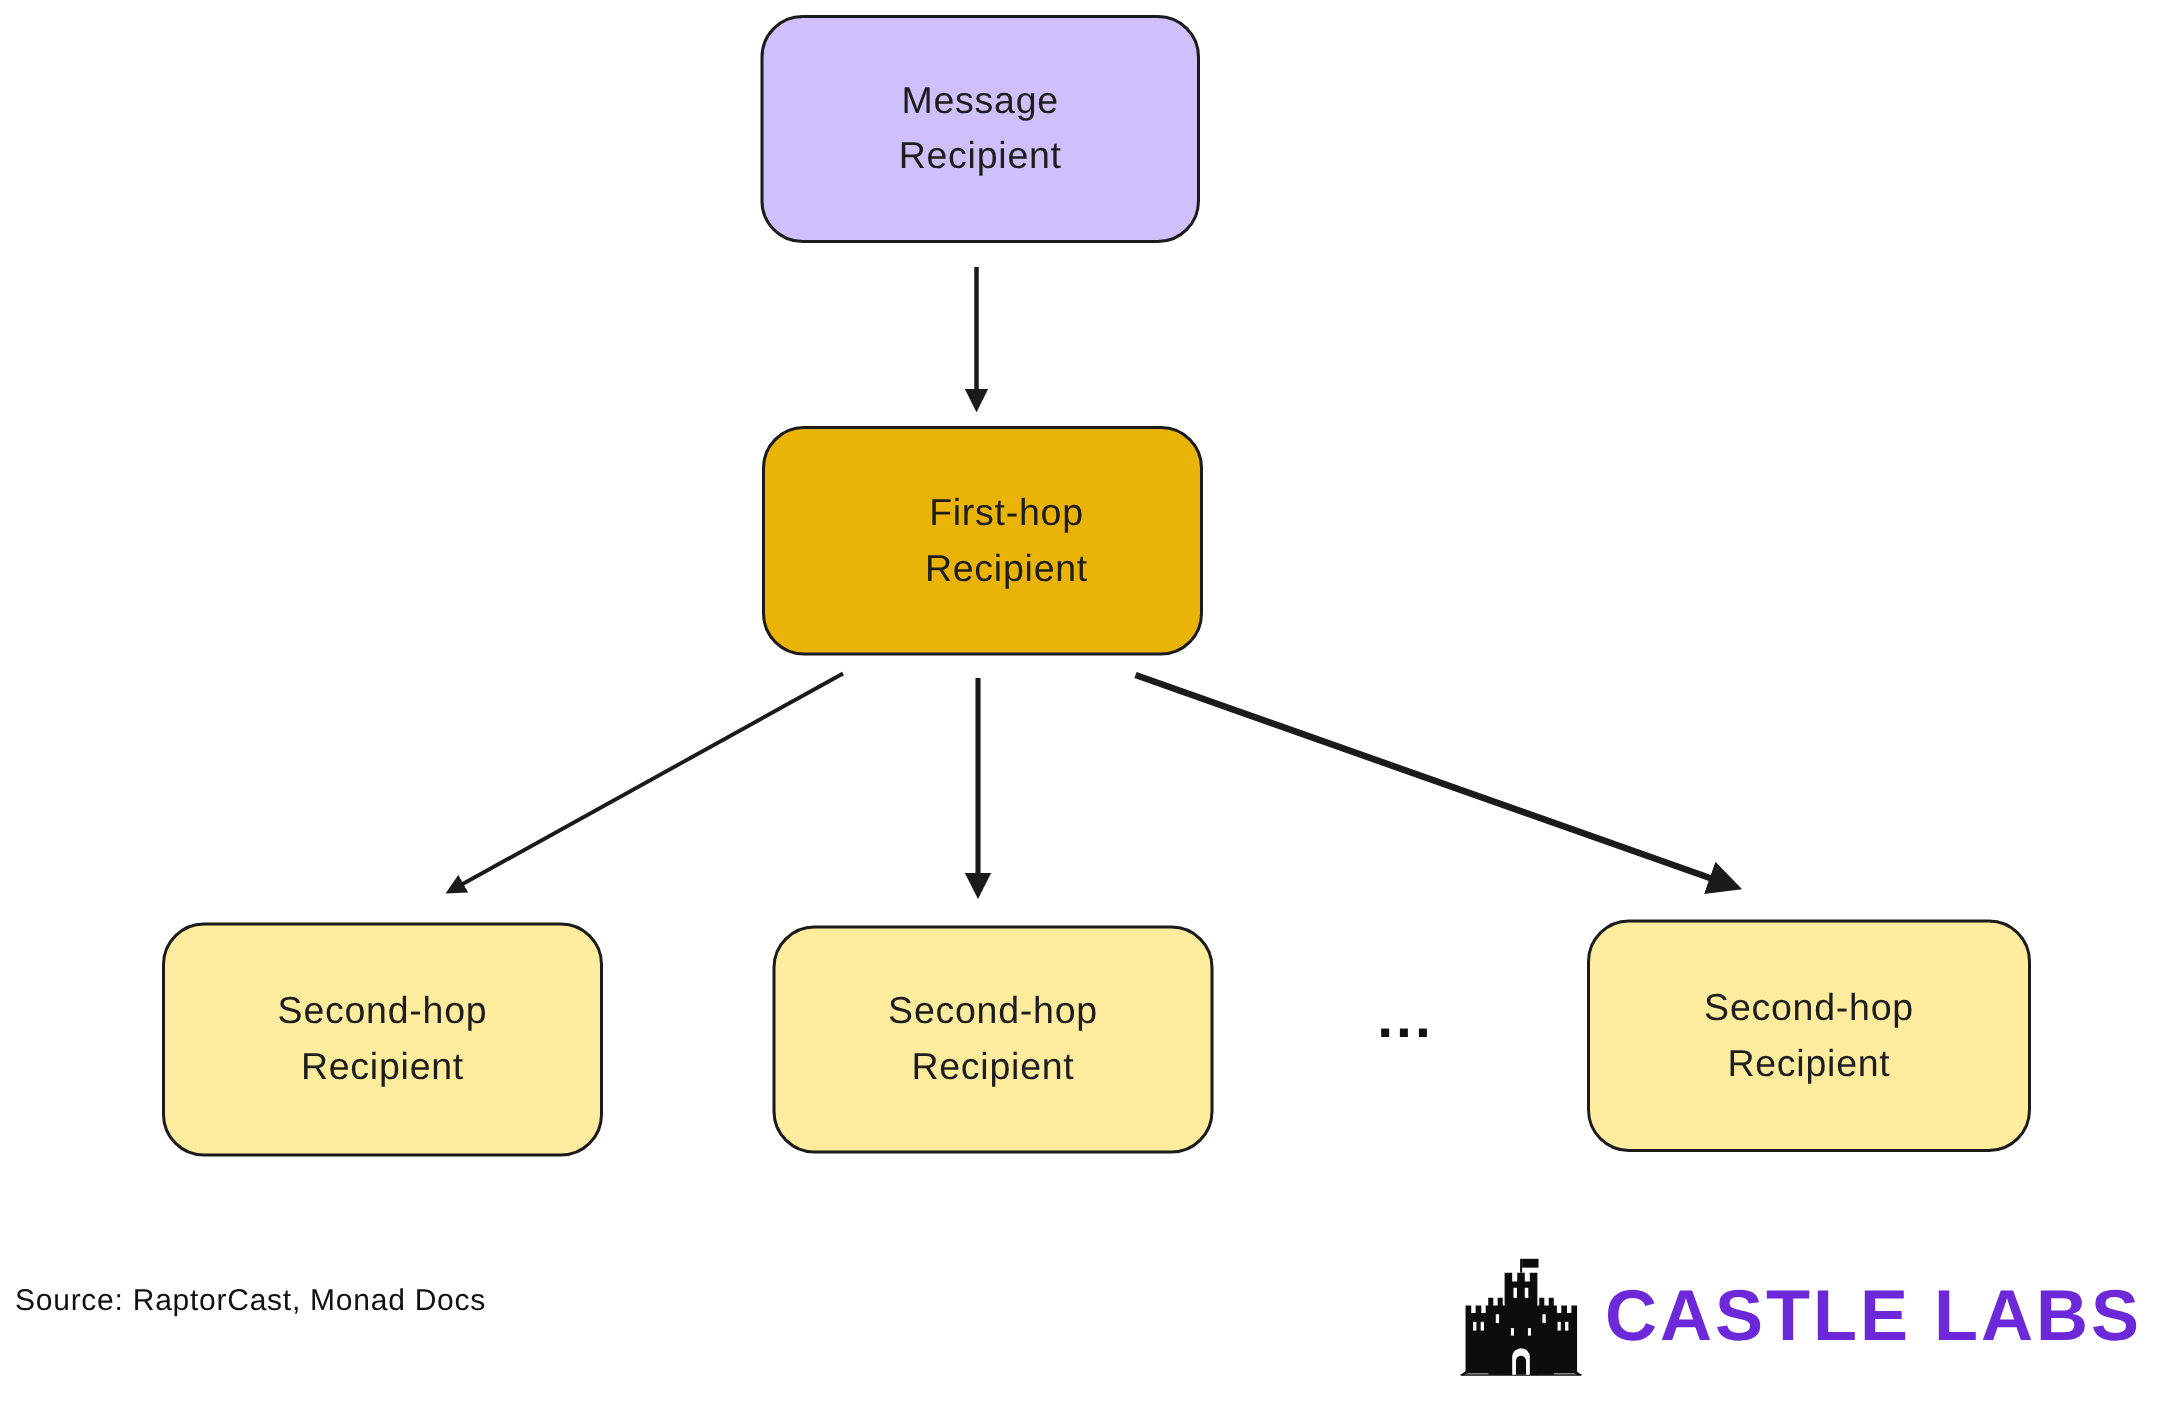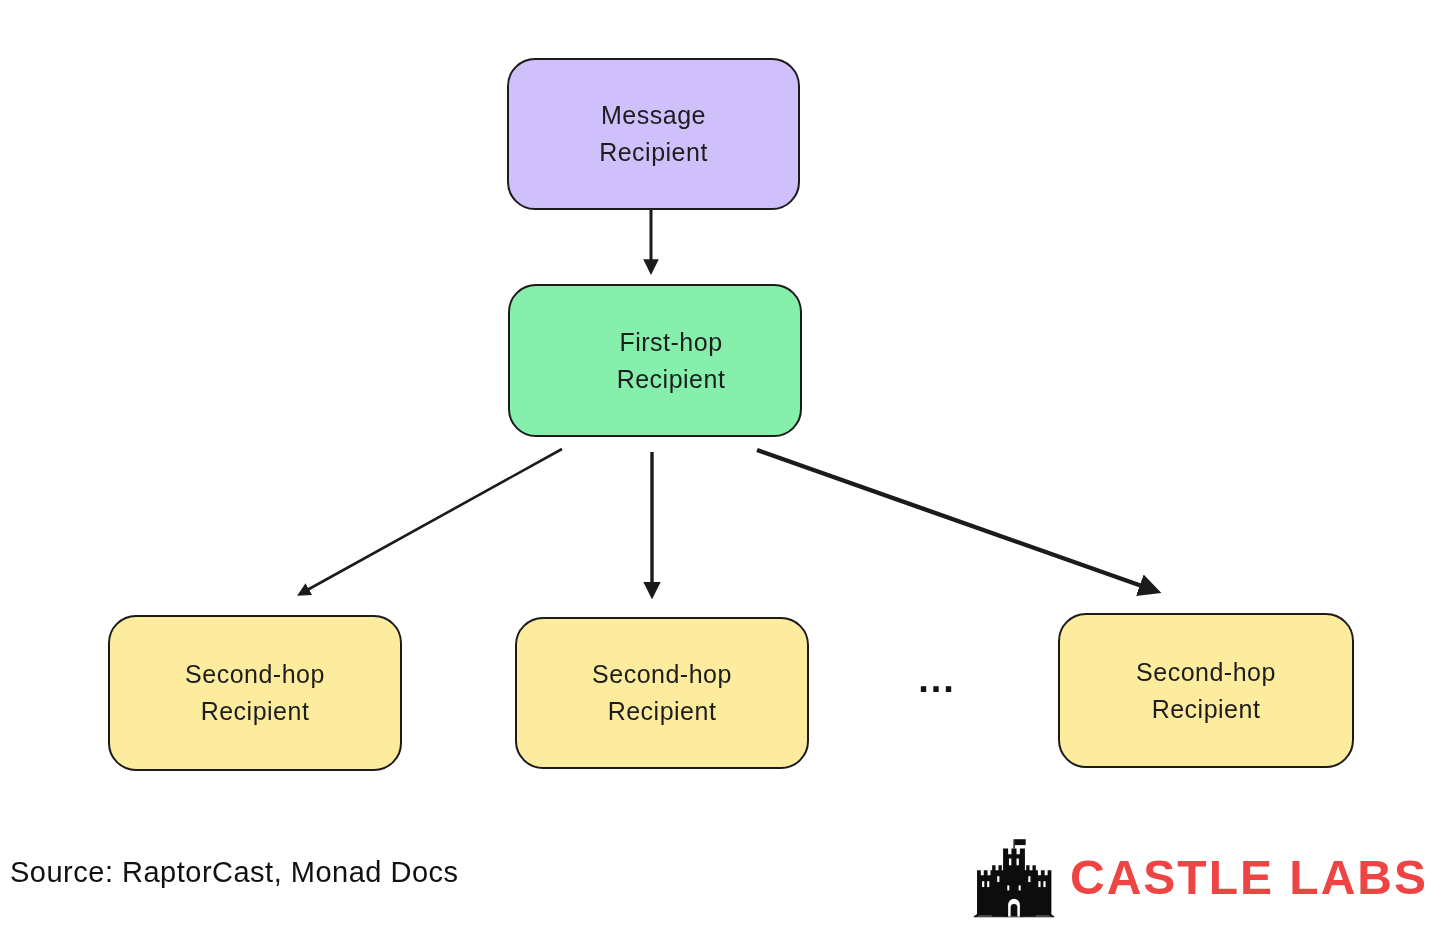--- a/index.html
+++ b/index.html
@@ -21,21 +21,21 @@
     align-items: center;
     justify-content: center;
     font-size: 25px;
     line-height: 37px;
     letter-spacing: 0.5px;
     font-weight: 500;
     color: #1d1d1d;
     box-sizing: border-box;
     text-align: center;
   }
-  #node-originator   { left: 507px;  top: 10px;  width: 293px; height: 152px; margin-top: 48px; }
+  #node-originator   { left: 507px;  top: 10px;  width: 293px; height: 152px; }
   #node-first-hop    { left: 508px;  top: 284px; width: 294px; height: 153px; }
   #node-second-hop-1 { left: 108px;  top: 615px; width: 294px; height: 156px; }
   #node-second-hop-2 { left: 515px;  top: 617px; width: 294px; height: 152px; }
   #node-second-hop-3 { left: 1058px; top: 613px; width: 296px; height: 155px; }
 
   #arrow-layer {
     position: absolute;
     left: 0; top: 0;
     width: 1456px; height: 934px;
     pointer-events: none;
@@ -52,41 +52,41 @@
     letter-spacing: 2px;
     line-height: 38px;
     color: #111111;
     text-align: center;
   }
 
   .source-note {
     position: absolute;
     left: 10px;
     top: 856px;
-    font-size: 29px;
+    font-size: 20px;
     letter-spacing: 0.5px;
     font-weight: 500;
     color: #111111;
     white-space: nowrap;
   }
 
   .brand {
     position: absolute;
     right: 28px;
     top: 836px;
     display: flex;
     align-items: center;
     gap: 14px;
   }
   .brand-icon svg { display: block; width: 84px; height: 82px; }
   .brand-name {
     font-size: 48px;
     font-weight: bold;
     letter-spacing: 2px;
-    color: #ef4444;
+    color: #6d28d9;
     white-space: nowrap;
     font-family: "Liberation Sans", sans-serif;
   }
 </style>
 </head>
 <body>
 
 <div id="canvas">
 
   <svg id="arrow-layer" viewBox="0 0 1456 934">
@@ -99,21 +99,21 @@
     <line x1="562" y1="449" x2="300" y2="594" stroke-width="2.6" marker-end="url(#ah)"></line>
     <line x1="652" y1="452" x2="652" y2="595" stroke-width="3.4" marker-end="url(#ah)"></line>
     <line x1="757" y1="450" x2="1156" y2="591" stroke-width="4.4" marker-end="url(#ah)"></line>
   </svg>
 
   <div class="node" id="node-originator" style="background-color: rgb(207, 192, 251);">
     <span>Message</span>
     <span>Recipient</span>
   </div>
 
-  <div class="node" id="node-first-hop" style="background-color: #86efac; padding-left: 32px;">
+  <div class="node" id="node-first-hop" style="background-color: #eab308; padding-left: 32px;">
     <span>First-hop</span>
     <span>Recipient</span>
   </div>
 
   <div class="node" id="node-second-hop-1" style="background-color: rgb(253, 236, 158);">
     <span>Second-hop</span>
     <span>Recipient</span>
   </div>
 
   <div class="node" id="node-second-hop-2" style="background-color: rgb(253, 236, 158);">

